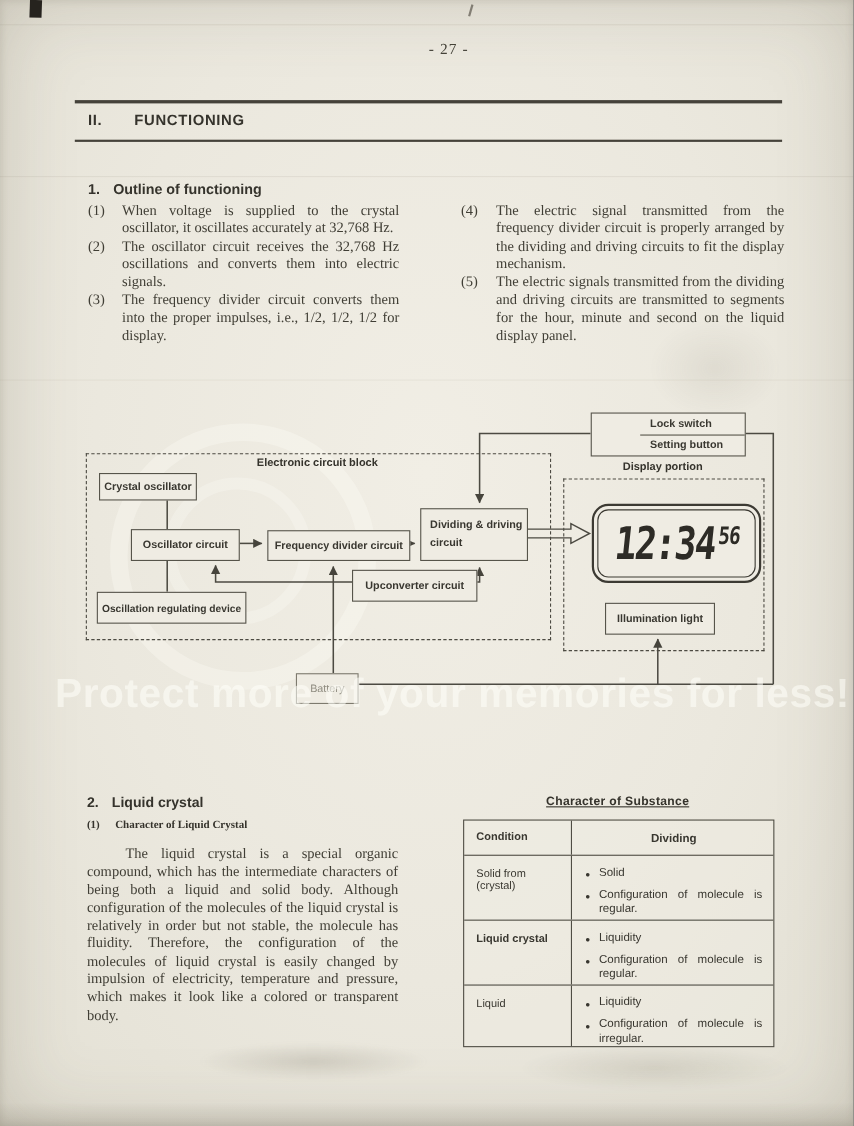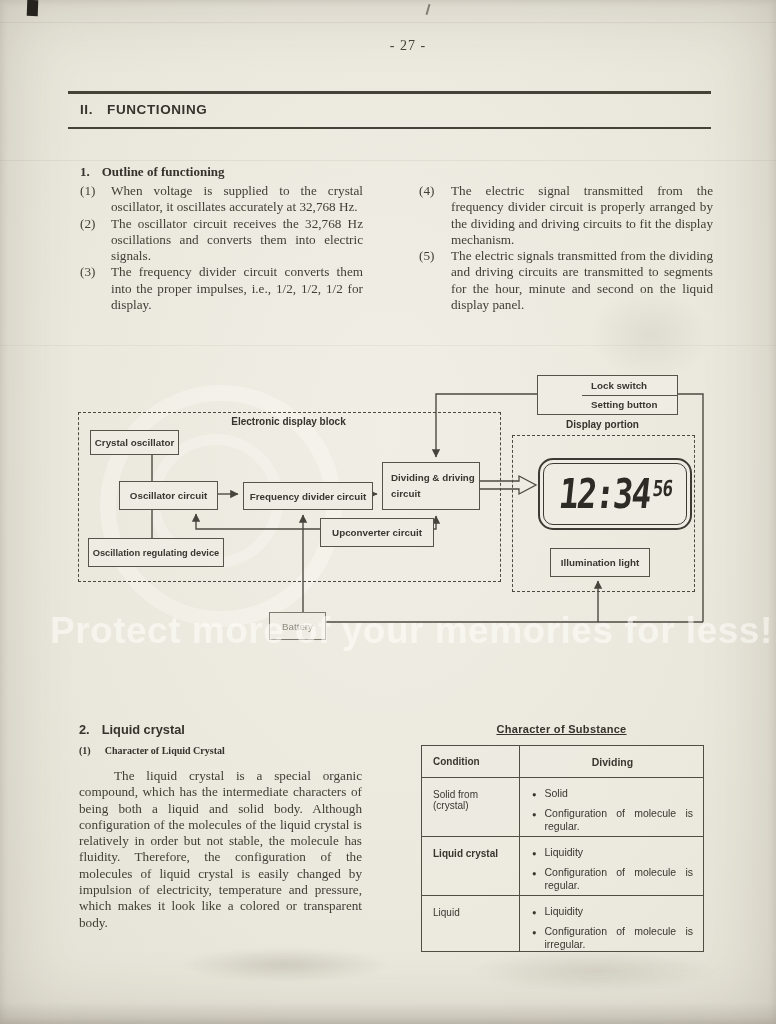--- a/index.html
+++ b/index.html
@@ -26,24 +26,24 @@
   .wm-ring{position:absolute;border-radius:50%;border:16px solid rgba(255,255,250,.30);z-index:1;pointer-events:none;}
   .wm-ring.outer{left:100px;top:385px;width:210px;height:210px;}
   .wm-ring.inner{left:149px;top:434px;width:112px;height:112px;border-width:11px;border-color:rgba(255,255,250,.24);}
   
   .page-number{position:absolute;left:358px;top:38px;width:100px;text-align:center;
     font-family:"Liberation Serif", serif;font-size:14px;color:#444238;letter-spacing:1px;}
   .rule{position:absolute;left:68px;width:643px;background:#45423a;}
   .rule.top{top:91px;height:3px;}
   .rule.bottom{top:127px;height:2px;}
   .main-heading{position:absolute;left:80px;top:102px;font-size:13.5px;font-weight:bold;letter-spacing:.6px;color:#35332c;}
-  .main-heading .pre{margin-right:14px;}
+  .main-heading .pre{margin-right:29px;}
   
   .sub-heading{position:absolute;font-weight:bold;color:#35332c;}
-  .outline-heading{left:80px;top:164px;font-size:13px;font-family:Liberation Serif, serif;}
+  .outline-heading{left:80px;top:164px;font-size:13px;}
   .outline-heading .pre{margin-right:12px;}
   .col{position:absolute;top:183px;font-family:"Liberation Serif", serif;font-size:13.2px;line-height:16.3px;color:#403e35;}
   .col.left{left:80px;width:283px;}
   .col.right{left:419px;width:294px;}
   .oitem{display:grid;grid-template-columns:31px 1fr;}
   .col.right .oitem{grid-template-columns:32px 1fr;}
   .oitem .txt{text-align:justify;}
   
   .diagram-svg{position:absolute;left:0;top:0;z-index:2;pointer-events:none;}
   .dbox{position:absolute;z-index:3;background:#efece3;border:1.4px solid #56544a;
@@ -160,21 +160,21 @@
       <path d="M537 394 H436 V457" marker-end="url(#arr)"></path>
       <path d="M632 394 H703 V622"></path>
       <path d="M324 622 H703"></path>
       <path d="M598 622 V581" marker-end="url(#arr)"></path>
       <path d="M303 612 V515" marker-end="url(#arr)"></path>
       <path d="M480 481 H519 V476 L536 485 L519 494 V489 H480" stroke-width="1.3"></path>
     </g>
   </svg>
 
   <div class="dashed-box" style="left:78px;top:412px;width:421px;height:168px"></div>
-  <div class="dlabel" style="left:78px;top:416px;width:421px">Electronic display block</div>
+  <div class="dlabel" style="left:78px;top:416px;width:421px">Electronic circuit block</div>
   <div class="dashed-box" style="left:512px;top:435px;width:181px;height:155px"></div>
   <div class="dlabel" style="left:512px;top:419px;width:181px">Display portion</div>
 
   <div class="lockbox">
     <div class="row first">Lock switch</div>
     <div class="row">Setting button</div>
   </div>
 
   <div class="dbox" style="left:90px;top:430px;width:87px;height:23px">Crystal oscillator</div>
   <div class="dbox" style="left:119px;top:481px;width:97px;height:27px">Oscillator circuit</div>

